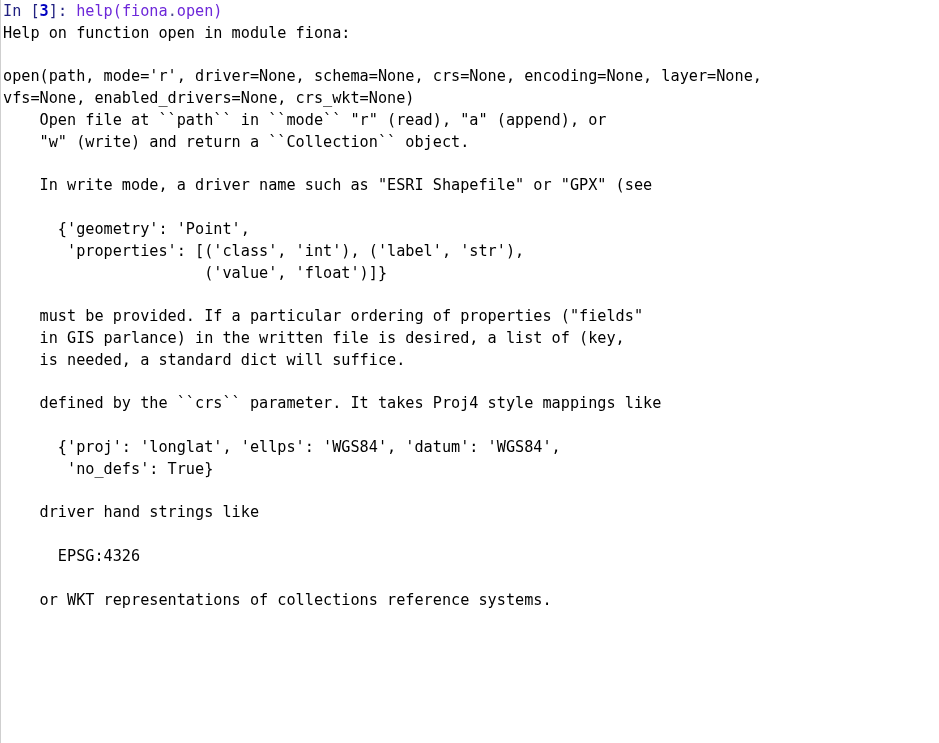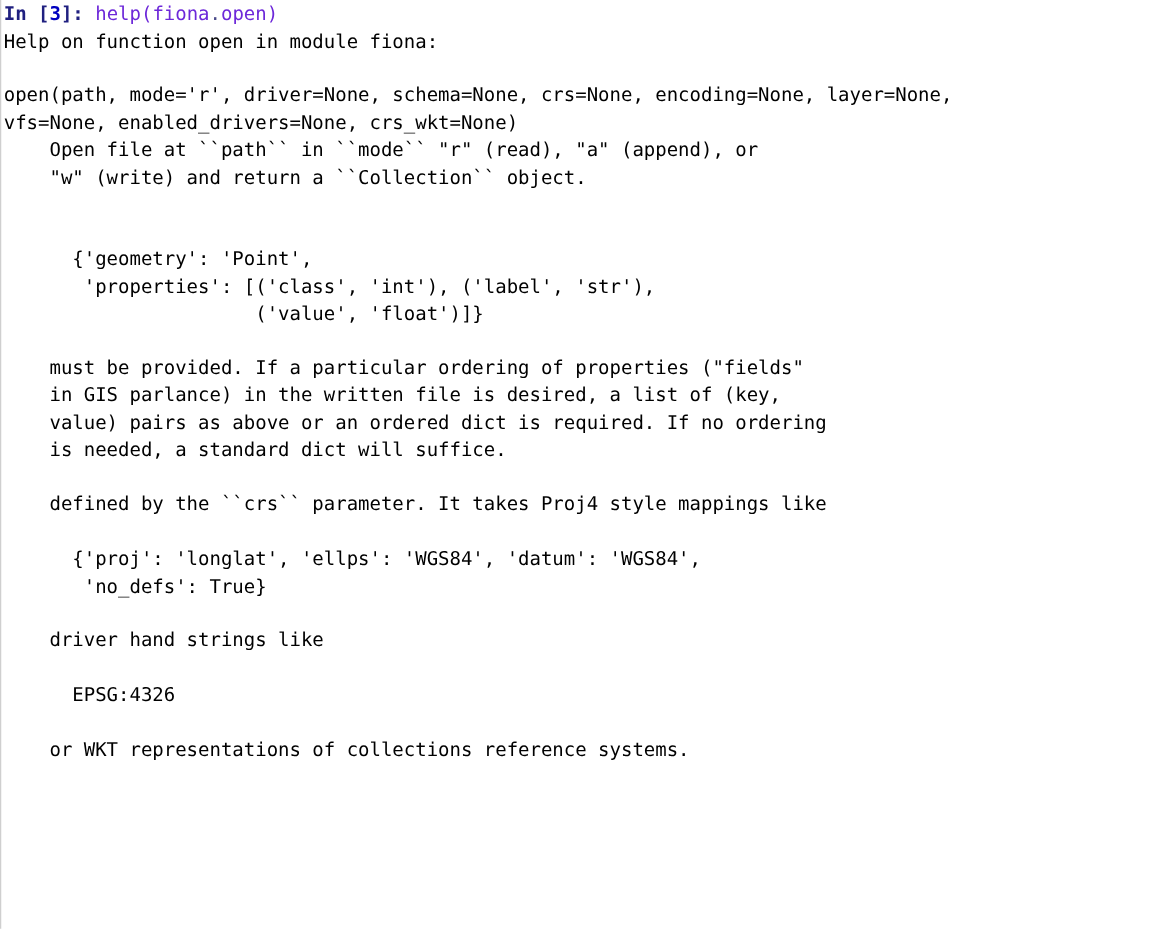--- a/index.html
+++ b/index.html
@@ -44,21 +44,21 @@
     color: #000000;
     white-space: pre;
     letter-spacing: 0px;
     -webkit-font-smoothing: none;
   }
   .code-line.blank {
     color: transparent;
   }
   .prompt-in {
     color: #202080;
-    font-weight: bold;
+    font-weight: normal;
   }
   .prompt-num {
     color: #0000c0;
     font-weight: bold;
   }
   .tok-dot {
     color: #4a4a8a;
   }
   .plain {
     color: #6d28d9;
@@ -75,28 +75,28 @@
 
     <div class="code-line"><span class="prompt-in">In [</span><span class="prompt-num">3</span><span class="prompt-in">]:</span><span class="plain"> </span><span class="plain">help(fiona</span><span class="tok-dot">.</span><span class="plain">open)</span></div>
 
     <div class="code-line">Help on function open in module fiona:</div>
     <div class="code-line blank"></div>
     <div class="code-line">open(path, mode='r', driver=None, schema=None, crs=None, encoding=None, layer=None,</div>
     <div class="code-line">vfs=None, enabled_drivers=None, crs_wkt=None)</div>
     <div class="code-line">    Open file at ``path`` in ``mode`` "r" (read), "a" (append), or</div>
     <div class="code-line">    "w" (write) and return a ``Collection`` object.</div>
     <div class="code-line blank"></div>
+    <div class="code-line">    In write mode, a driver name such as "ESRI Shapefile" or "GPX" (see</div>
     <div class="code-line blank"></div>
     <div class="code-line">      {'geometry': 'Point',</div>
     <div class="code-line">       'properties': [('class', 'int'), ('label', 'str'),</div>
     <div class="code-line">                      ('value', 'float')]}</div>
     <div class="code-line blank"></div>
     <div class="code-line">    must be provided. If a particular ordering of properties ("fields"</div>
     <div class="code-line">    in GIS parlance) in the written file is desired, a list of (key,</div>
-    <div class="code-line">    value) pairs as above or an ordered dict is required. If no ordering</div>
     <div class="code-line">    is needed, a standard dict will suffice.</div>
     <div class="code-line blank"></div>
     <div class="code-line">    defined by the ``crs`` parameter. It takes Proj4 style mappings like</div>
     <div class="code-line blank"></div>
     <div class="code-line">      {'proj': 'longlat', 'ellps': 'WGS84', 'datum': 'WGS84',</div>
     <div class="code-line">       'no_defs': True}</div>
     <div class="code-line blank"></div>
     <div class="code-line">    driver hand strings like</div>
     <div class="code-line blank"></div>
     <div class="code-line">      EPSG:4326</div>

